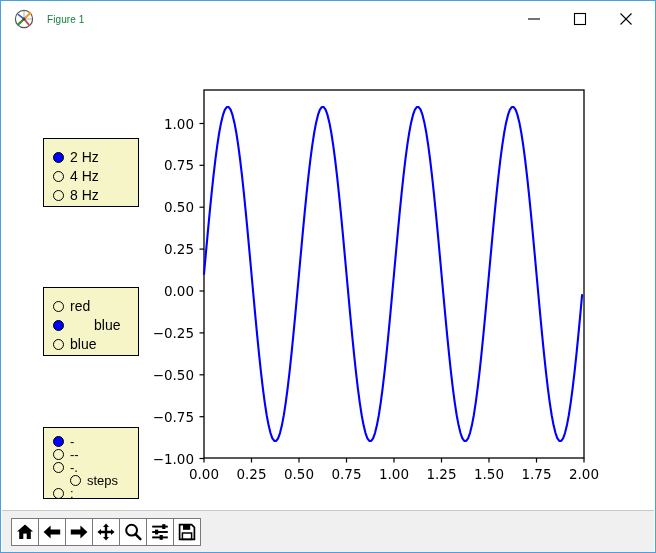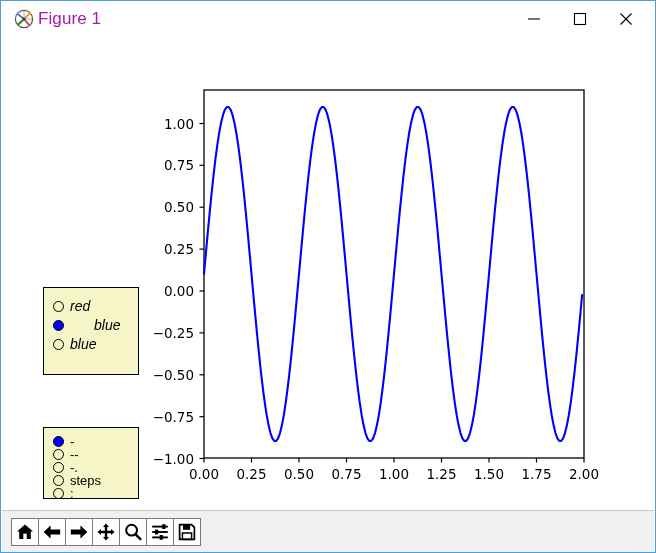--- a/index.html
+++ b/index.html
@@ -35,23 +35,23 @@
     display: flex;
     align-items: center;
   }
   #app-icon {
     width: 20px; height: 20px;
     margin-left: 13px;
     position: relative;
     flex: 0 0 auto;
   }
   #title-text {
-    margin-left: 4px;
-    font-size: 17px;
-    color: #a21caf;
+    margin-left: 13px;
+    font-size: 10px;
+    color: #15803d;
     letter-spacing: 0.1px;
     white-space: nowrap;
   }
   .wbtn {
     width: 46px;
     height: 36px;
     display: flex;
     align-items: center;
     justify-content: center;
     flex: 0 0 auto;
@@ -242,22 +242,36 @@
         <text x="192" y="259">0.00</text>
         <text x="192" y="300.9">−0.25</text>
         <text x="192" y="342.8">−0.50</text>
         <text x="192" y="384.7">−0.75</text>
         <text x="192" y="426.5">−1.00</text>
       </g>
 
       <path id="data-curve" fill="none" stroke-width="2.1" stroke-linecap="round" stroke-linejoin="round" d="M202.00 237.00 L203.90 216.04 L205.80 195.40 L207.70 175.42 L209.60 156.42 L211.50 138.68 L213.40 122.49 L215.30 108.11 L217.20 95.77 L219.10 85.65 L221.00 77.91 L222.90 72.69 L224.80 70.06 L226.70 70.06 L228.60 72.69 L230.50 77.91 L232.40 85.65 L234.30 95.77 L236.20 108.11 L238.10 122.49 L240.00 138.68 L241.90 156.42 L243.80 175.42 L245.70 195.40 L247.60 216.04 L249.50 237.00 L251.40 257.96 L253.30 278.60 L255.20 298.58 L257.10 317.58 L259.00 335.32 L260.90 351.51 L262.80 365.89 L264.70 378.23 L266.60 388.35 L268.50 396.09 L270.40 401.31 L272.30 403.94 L274.20 403.94 L276.10 401.31 L278.00 396.09 L279.90 388.35 L281.80 378.23 L283.70 365.89 L285.60 351.51 L287.50 335.32 L289.40 317.58 L291.30 298.58 L293.20 278.60 L295.10 257.96 L297.00 237.00 L298.90 216.04 L300.80 195.40 L302.70 175.42 L304.60 156.42 L306.50 138.68 L308.40 122.49 L310.30 108.11 L312.20 95.77 L314.10 85.65 L316.00 77.91 L317.90 72.69 L319.80 70.06 L321.70 70.06 L323.60 72.69 L325.50 77.91 L327.40 85.65 L329.30 95.77 L331.20 108.11 L333.10 122.49 L335.00 138.68 L336.90 156.42 L338.80 175.42 L340.70 195.40 L342.60 216.04 L344.50 237.00 L346.40 257.96 L348.30 278.60 L350.20 298.58 L352.10 317.58 L354.00 335.32 L355.90 351.51 L357.80 365.89 L359.70 378.23 L361.60 388.35 L363.50 396.09 L365.40 401.31 L367.30 403.94 L369.20 403.94 L371.10 401.31 L373.00 396.09 L374.90 388.35 L376.80 378.23 L378.70 365.89 L380.60 351.51 L382.50 335.32 L384.40 317.58 L386.30 298.58 L388.20 278.60 L390.10 257.96 L392.00 237.00 L393.90 216.04 L395.80 195.40 L397.70 175.42 L399.60 156.42 L401.50 138.68 L403.40 122.49 L405.30 108.11 L407.20 95.77 L409.10 85.65 L411.00 77.91 L412.90 72.69 L414.80 70.06 L416.70 70.06 L418.60 72.69 L420.50 77.91 L422.40 85.65 L424.30 95.77 L426.20 108.11 L428.10 122.49 L430.00 138.68 L431.90 156.42 L433.80 175.42 L435.70 195.40 L437.60 216.04 L439.50 237.00 L441.40 257.96 L443.30 278.60 L445.20 298.58 L447.10 317.58 L449.00 335.32 L450.90 351.51 L452.80 365.89 L454.70 378.23 L456.60 388.35 L458.50 396.09 L460.40 401.31 L462.30 403.94 L464.20 403.94 L466.10 401.31 L468.00 396.09 L469.90 388.35 L471.80 378.23 L473.70 365.89 L475.60 351.51 L477.50 335.32 L479.40 317.58 L481.30 298.58 L483.20 278.60 L485.10 257.96 L487.00 237.00 L488.90 216.04 L490.80 195.40 L492.70 175.42 L494.60 156.42 L496.50 138.68 L498.40 122.49 L500.30 108.11 L502.20 95.77 L504.10 85.65 L506.00 77.91 L507.90 72.69 L509.80 70.06 L511.70 70.06 L513.60 72.69 L515.50 77.91 L517.40 85.65 L519.30 95.77 L521.20 108.11 L523.10 122.49 L525.00 138.68 L526.90 156.42 L528.80 175.42 L530.70 195.40 L532.60 216.04 L534.50 237.00 L536.40 257.96 L538.30 278.60 L540.20 298.58 L542.10 317.58 L544.00 335.32 L545.90 351.51 L547.80 365.89 L549.70 378.23 L551.60 388.35 L553.50 396.09 L555.40 401.31 L557.30 403.94 L559.20 403.94 L561.10 401.31 L563.00 396.09 L564.90 388.35 L566.80 378.23 L568.70 365.89 L570.60 351.51 L572.50 335.32 L574.40 317.58 L576.30 298.58 L578.20 278.60 L580.10 257.96" stroke="#0000ff"></path>
     </svg>
 
-
-    <div class="radiobox" style="left:41px; top:250px; width:96px; height:88px;font-style:italic;">
+    <div class="radiobox" style="left:41px; top:101px; width:96px; height:69px;">
+      <div class="radio-row" style="left:9px; top:11px;">
+        <span class="radio-dot on"></span>
+        <span class="radio-label">2 Hz</span>
+      </div>
+      <div class="radio-row" style="left:9px; top:30px;">
+        <span class="radio-dot"></span>
+        <span class="radio-label">4 Hz</span>
+      </div>
+      <div class="radio-row" style="left:9px; top:49px;">
+        <span class="radio-dot"></span>
+        <span class="radio-label">8 Hz</span>
+      </div>
+    </div>
+
+    <div class="radiobox" style="left:41px; top:250px; width:96px; height:69px;">
       <div class="radio-row" style="left:9px; top:11px;">
         <span class="radio-dot"></span>
         <span class="radio-label">red</span>
       </div>
       <div class="radio-row" style="left:9px; top:30px;gap:24px;">
         <span class="radio-dot on"></span>
         <span class="radio-label">blue</span>
       </div>
       <div class="radio-row" style="left:9px; top:49px;">
         <span class="radio-dot"></span>
@@ -271,21 +285,21 @@
         <span class="radio-label small">-</span>
       </div>
       <div class="radio-row" style="left:9px; top:20px;">
         <span class="radio-dot"></span>
         <span class="radio-label small">--</span>
       </div>
       <div class="radio-row" style="left:9px; top:33px;">
         <span class="radio-dot"></span>
         <span class="radio-label small">-.</span>
       </div>
-      <div class="radio-row" style="left:9px; top:46px;">
+      <div class="radio-row" style="left:26px; top:46px;">
         <span class="radio-dot"></span>
         <span class="radio-label small">steps</span>
       </div>
       <div class="radio-row" style="left:9px; top:59px;">
         <span class="radio-dot"></span>
         <span class="radio-label small">:</span>
       </div>
     </div>
 
   </div>

